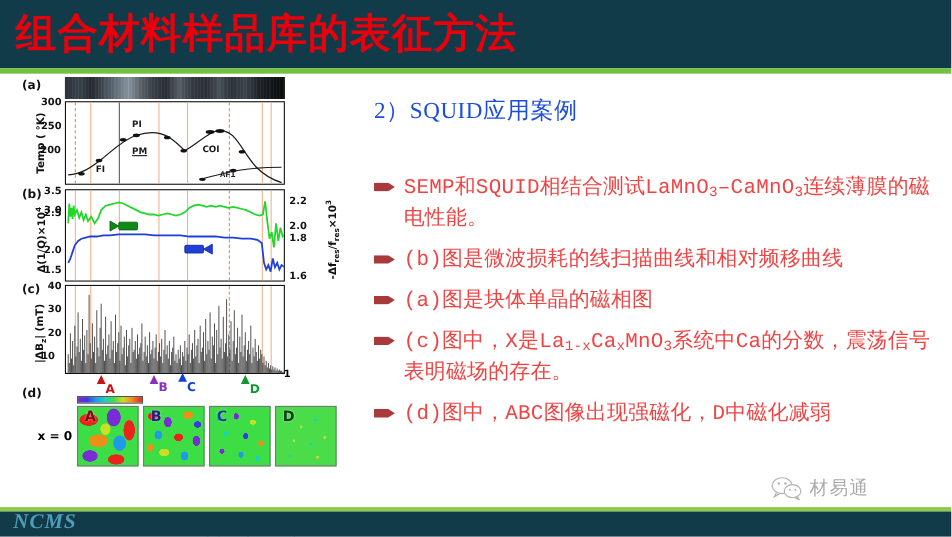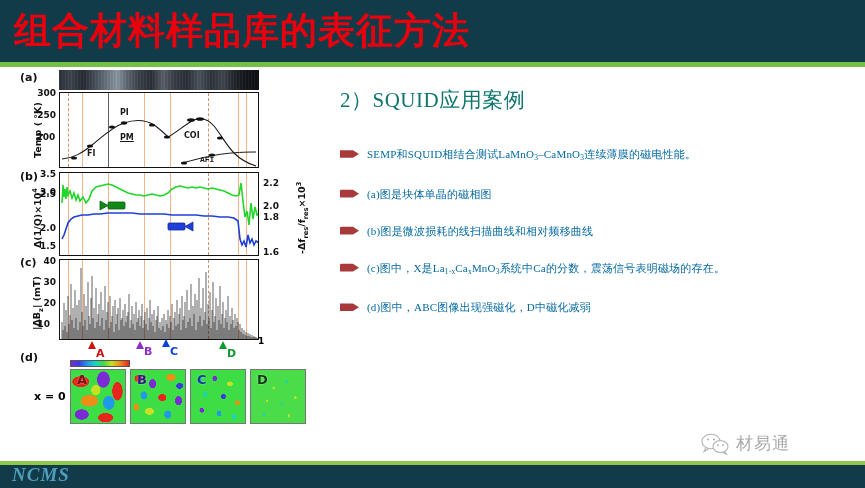--- a/index.html
+++ b/index.html
@@ -72,43 +72,43 @@
   }
 
   
   .right-col {
     position: absolute; left: 340px; top: 86px;
     width: 518px;
   }
   .section-heading {
     font-family: "Liberation Serif", "DejaVu Serif", serif;
     font-size: 21px;
-    color: #0f766e;
-    margin-bottom: 28px;
+    color: #1d4ed8;
+    margin-bottom: 44px;
     letter-spacing: .5px;
   }
   .bullet-list { list-style: none; }
   .bullet-item {
     display: flex;
     align-items: flex-start;
     margin-bottom: 12px;
   }
   .bullet-marker {
     flex: 0 0 auto;
     width: 19px; height: 10px;
     margin-top: 7px; margin-right: 8px;
     background: #a83a3c;
     clip-path: polygon(0 12%, 68% 12%, 100% 50%, 68% 88%, 0 88%);
     border-radius: 2px 0 0 2px;
   }
   .bullet-text {
-    font-family: Liberation Serif, serif;
-    font-size: 11px;
+    font-family: Liberation Mono, monospace;
+    font-size: 19px;
     line-height: 25px;
-    color: #0369a1;
+    color: #ef4444;
     letter-spacing: .2px;
   }
   .bullet-text sub { font-size: 68%; vertical-align: -.22em; }
 
   
   .figure-wrap {
     position: absolute; left: 14px; top: 68px;
     width: 300px; height: 375px;
   }
   .panel-label {
@@ -466,25 +466,25 @@
 
   <div class="right-col">
     <div class="section-heading">2）SQUID应用案例</div>
     <ul class="bullet-list" id="bullet-list">
         <li class="bullet-item">
           <span class="bullet-marker"></span>
           <span class="bullet-text"><span>SEMP和SQUID相结合测试LaMnO</span><sub>3</sub><span>–CaMnO</span><sub>3</sub><span>连续薄膜的磁电性能。</span></span>
         </li>
         <li class="bullet-item">
           <span class="bullet-marker"></span>
-          <span class="bullet-text"><span>(a)图是块体单晶的磁相图</span></span>
+          <span class="bullet-text"><span>(b)图是微波损耗的线扫描曲线和相对频移曲线</span></span>
         </li>
         <li class="bullet-item">
           <span class="bullet-marker"></span>
-          <span class="bullet-text"><span>(b)图是微波损耗的线扫描曲线和相对频移曲线</span></span>
+          <span class="bullet-text"><span>(a)图是块体单晶的磁相图</span></span>
         </li>
         <li class="bullet-item">
           <span class="bullet-marker"></span>
           <span class="bullet-text"><span>(c)图中，X是La</span><sub>1-x</sub><span>Ca</span><sub>x</sub><span>MnO</span><sub>3</sub><span>系统中Ca的分数，震荡信号表明磁场的存在。</span></span>
         </li>
         <li class="bullet-item">
           <span class="bullet-marker"></span>
           <span class="bullet-text"><span>(d)图中，ABC图像出现强磁化，D中磁化减弱</span></span>
         </li>
       </ul>

